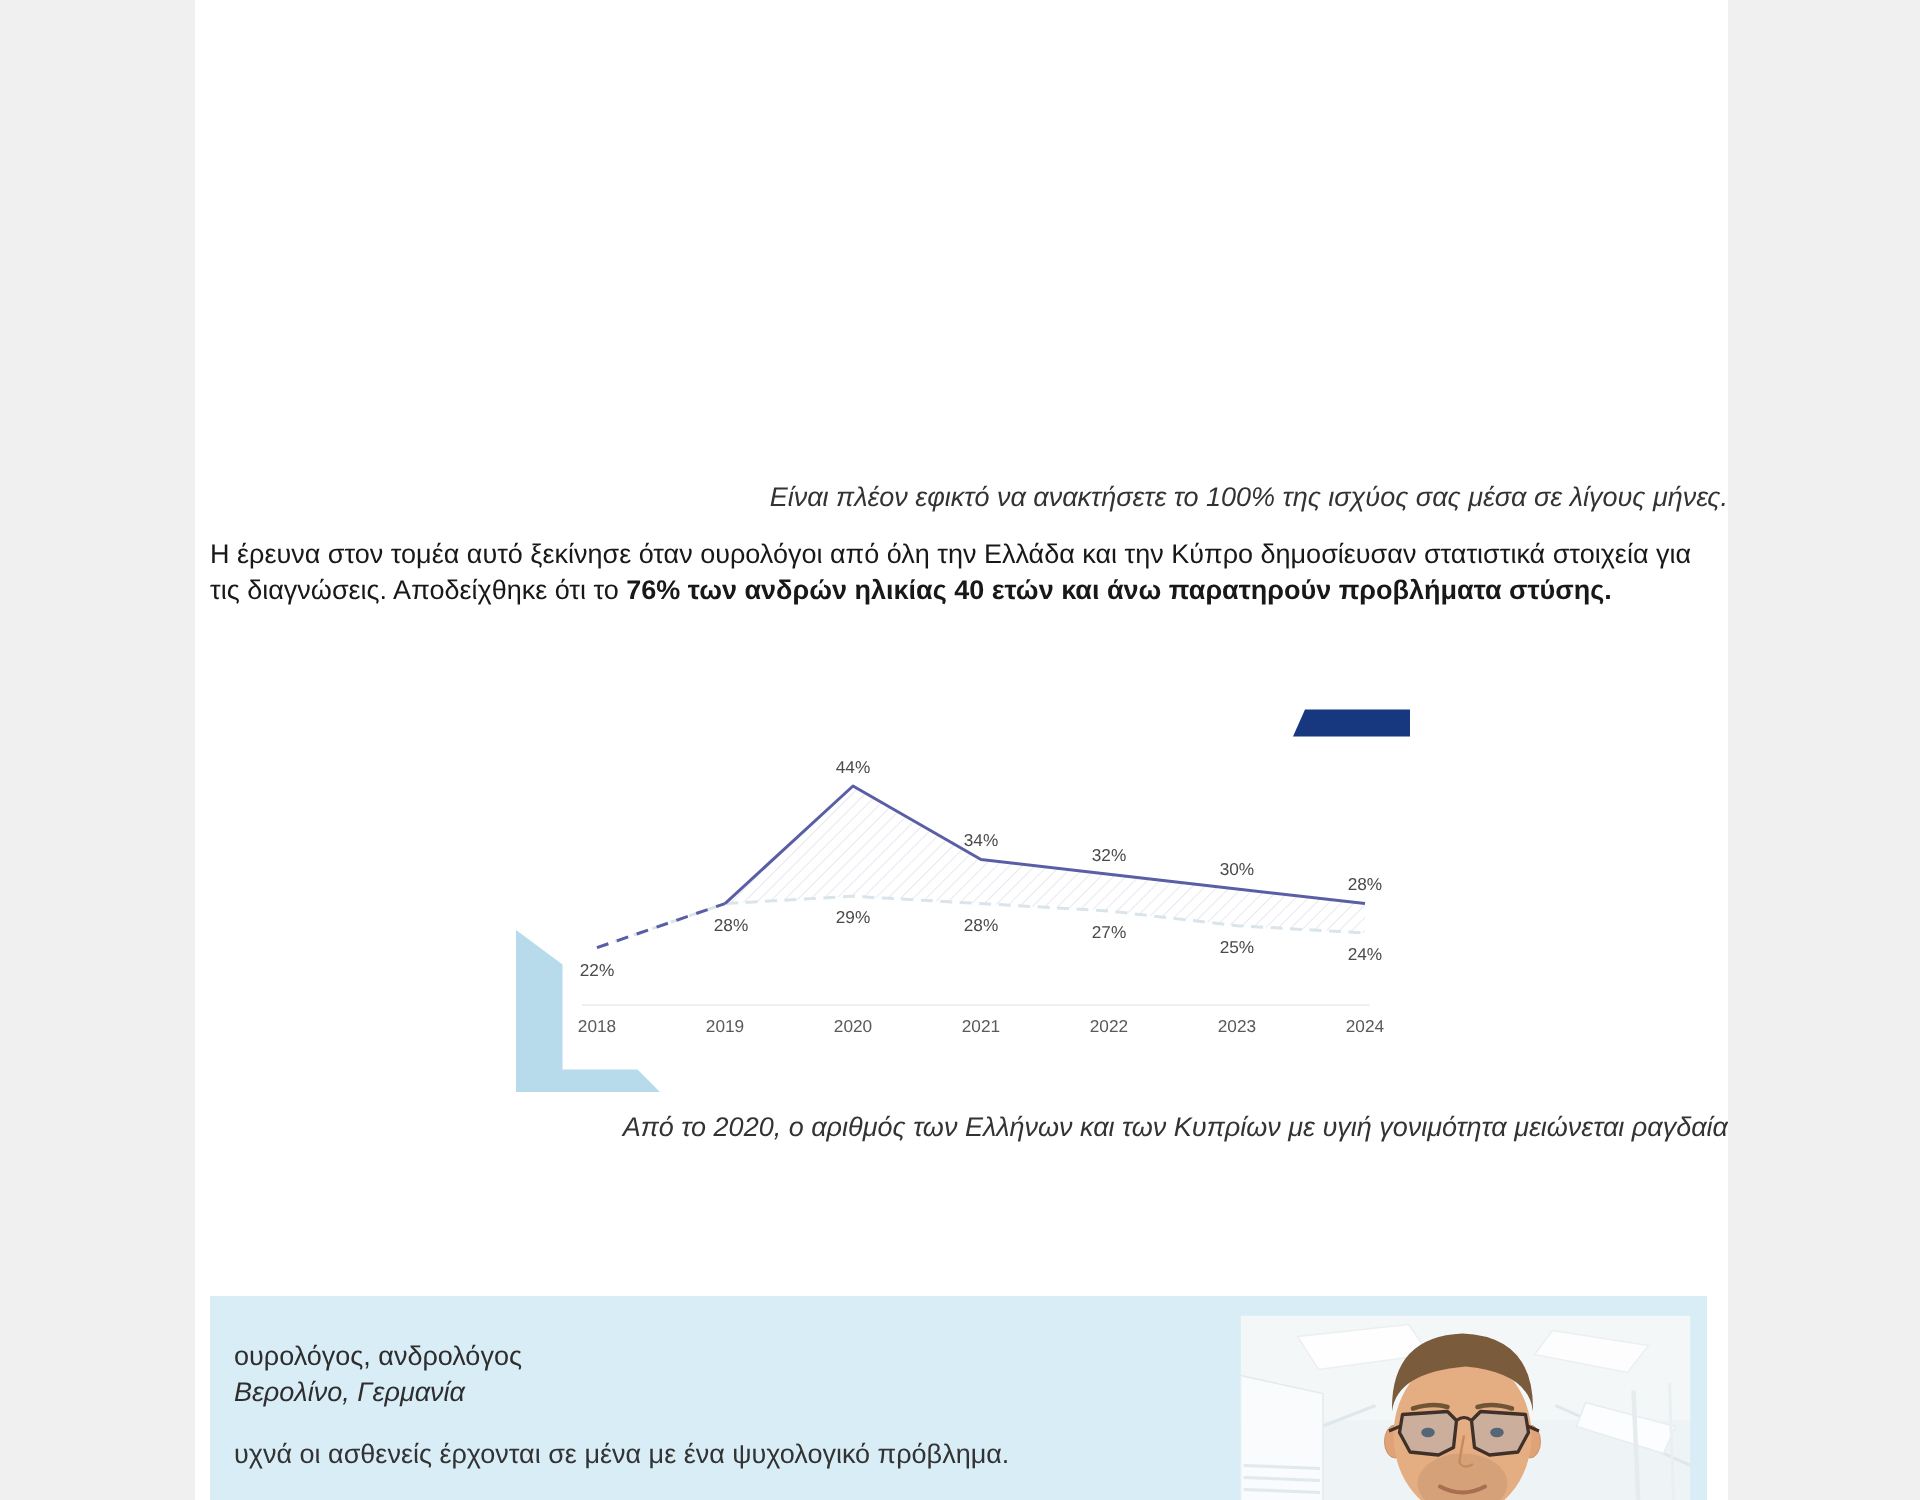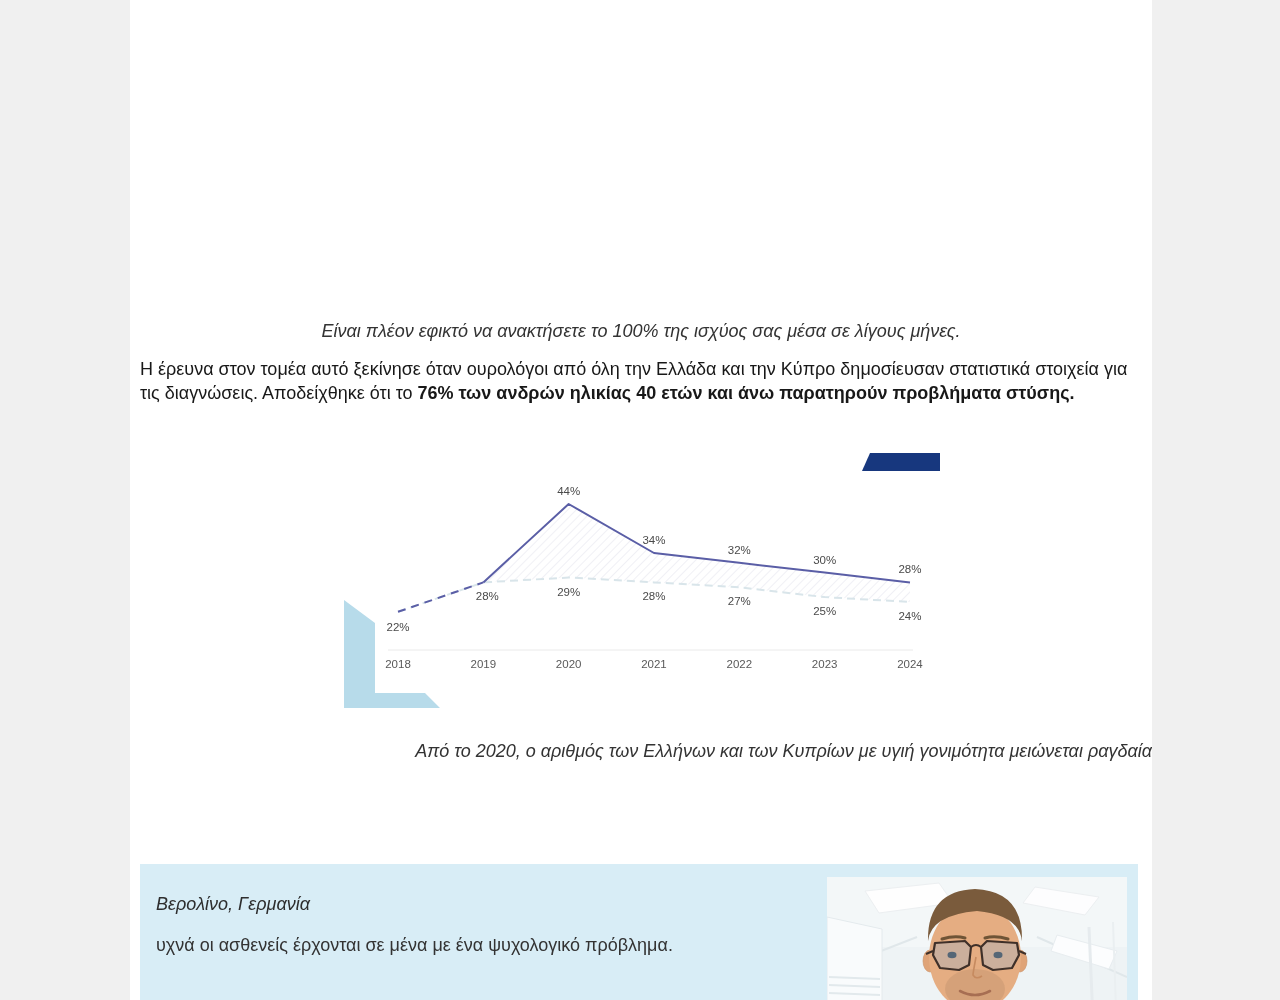--- a/index.html
+++ b/index.html
@@ -2,29 +2,29 @@
 <html><head>
 <meta charset="utf-8">
 <style>
   html,body{margin:0;padding:0;}
   body{
     width:1280px;height:1000px;overflow:hidden;position:relative;
     background:#f0f0f0;
     font-family:"Liberation Sans",sans-serif;
   }
   .page{position:absolute;left:130px;top:0;width:1022px;height:1000px;background:#ffffff;overflow:hidden;}
-  .lead{position:absolute;top:320px;left:0;width:100%;text-align:center;
+  .lead{position:absolute;top:320px;left:0;width:100%;text-align:right;
         font-style:italic;font-size:18px;line-height:22px;color:#333;margin:0;}
   .para{position:absolute;left:10px;width:1002px;font-size:18px;line-height:24px;color:#181818;margin:0;}
   .p1{top:357px;}
   .p2{top:779px;}
   .b{font-weight:bold;}
   .caption{position:absolute;top:741px;left:0;width:100%;text-align:right;
            font-style:italic;font-size:18px;color:#333;margin:0;}
-  .chart-wrap{position:absolute;left:210px;top:440px;width:620px;height:275px;text-decoration:underline;}
+  .chart-wrap{position:absolute;left:210px;top:460px;width:620px;height:275px;text-decoration:underline;}
   .chart-wrap svg text{font-family:"Liberation Sans",sans-serif;}
   .expert-box{position:absolute;left:10px;top:864px;width:998px;height:210px;background:#d8edf6;}
   .expert-info{position:absolute;left:16px;top:28px;width:650px;}
   .expert-name{font-weight:bold;font-size:18px;line-height:24px;color:#111;}
   .expert-role{font-size:18px;line-height:24px;color:#2e2e2e;}
   .expert-location{font-style:italic;font-size:18px;line-height:24px;color:#2e2e2e;}
   .expert-quote{margin-top:17px;font-size:18px;line-height:24px;color:#333;}
   .expert-photo{position:absolute;left:687px;top:13px;width:300px;height:190px;overflow:hidden;}
 </style>
 </head>
@@ -74,20 +74,21 @@
           <text x="569.98" y="228">2024</text>
         </g>
       </svg>
   </div>
 
   <p class="caption">Από το 2020, ο αριθμός των Ελλήνων και των Κυπρίων με υγιή γονιμότητα μειώνεται ραγδαία</p>
 
 
   <div class="expert-box">
     <div class="expert-info">
+      <div class="expert-role">ουρολόγος, ανδρολόγος</div>
       <div class="expert-location">Βερολίνο, Γερμανία</div>
       <div class="expert-quote">υχνά οι ασθενείς έρχονται σε μένα με ένα ψυχολογικό πρόβλημα.</div>
     </div>
     <div class="expert-photo">
       <svg width="300" height="190" viewBox="0 0 300 190">
 
         <rect x="0" y="0" width="300" height="190" fill="#eef3f5"></rect>
         <rect x="0" y="0" width="300" height="70" fill="#f3f7f8"></rect>
         <line x1="0" y1="95" x2="90" y2="60" stroke="#e0e7ea" stroke-width="2"></line>
         <line x1="210" y1="60" x2="300" y2="100" stroke="#e0e7ea" stroke-width="2"></line>

